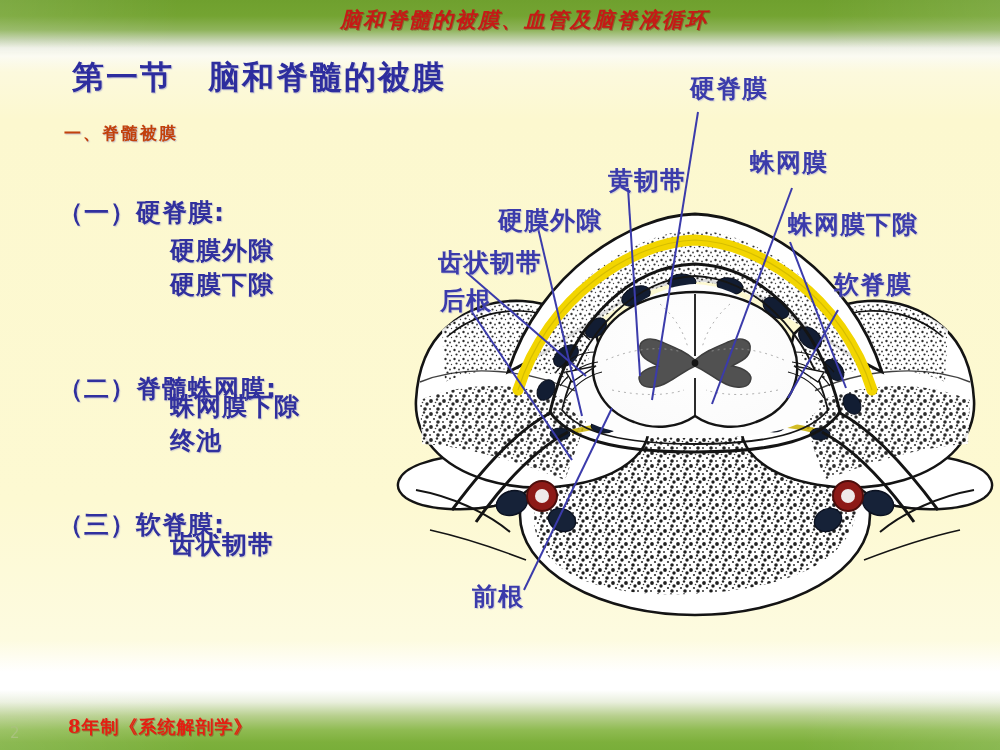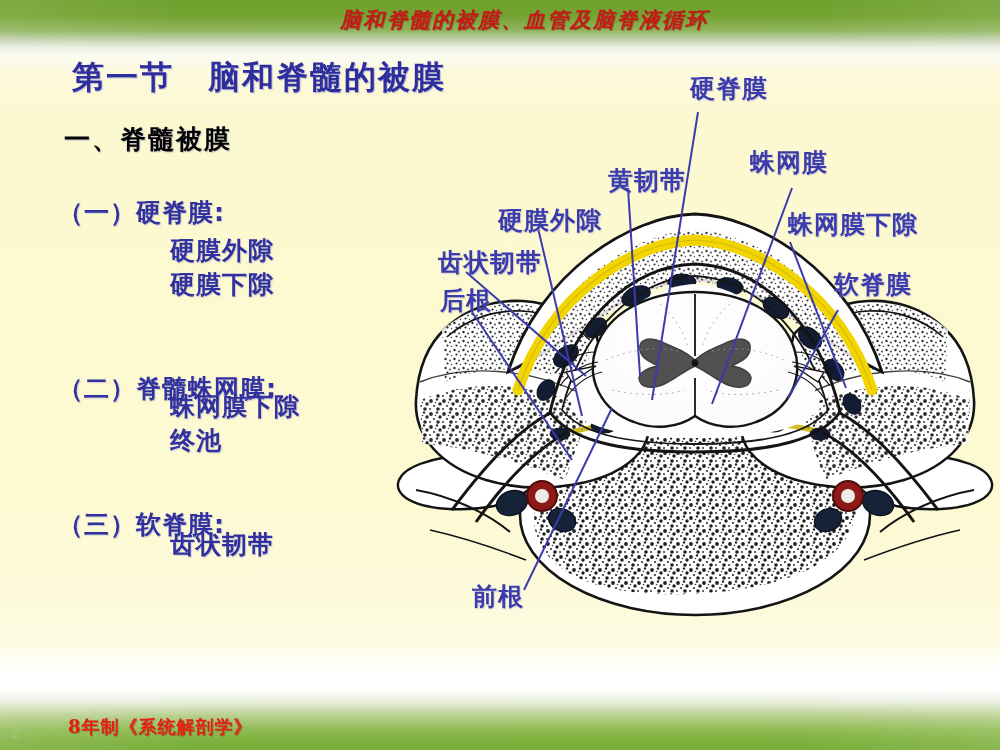--- a/index.html
+++ b/index.html
@@ -110,23 +110,23 @@
     color: #2d2d9e;
     letter-spacing: 2px;
     text-shadow: 1px 1px 1px rgba(140,140,200,0.55);
     white-space: nowrap;
     margin-left: 24px;
   }
   .heading-2 {
     position: absolute;
     left: 64px;
     top: 122px;
-    font-size: 26px;
-    font-weight: bold;
-    color: #000000;
+    font-size: 17px;
+    font-weight: bold;
+    color: #c2410c;
     letter-spacing: 2px;
     text-shadow: 1px 1px 1px rgba(140,140,200,0.5);
     white-space: nowrap;
   }
   .outline-item {
     position: absolute;
     font-size: 25px;
     font-weight: bold;
     color: #30309e;
     letter-spacing: 1px;

